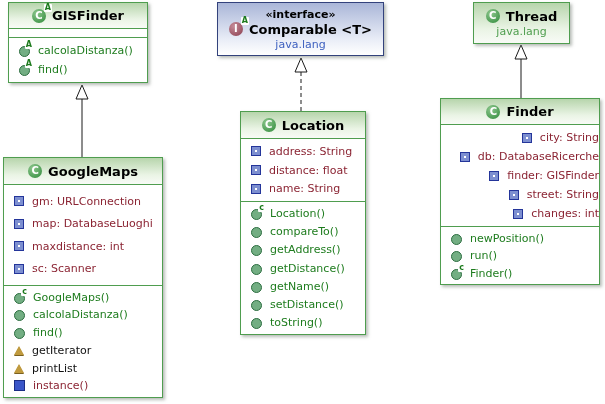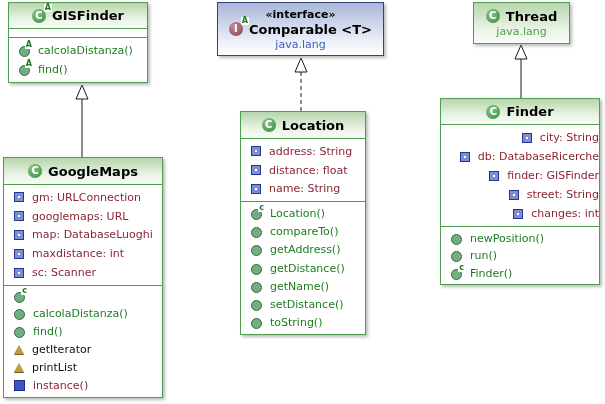--- a/index.html
+++ b/index.html
@@ -151,41 +151,38 @@
       </span>
       <span>GoogleMaps</span>
     </div>
     <div class="sect fields" style="height:100px;">
       <div class="row">
           <span class="ficon"></span>
           <span class="lbl t-red">gm: URLConnection</span>
         </div>
       <div class="row">
           <span class="ficon"></span>
-          <span class="lbl t-red">googlemaps: URL</span>
-        </div>
-      <div class="row">
-          <span class="ficon"></span>
           <span class="lbl t-red">map: DatabaseLuoghi</span>
         </div>
       <div class="row">
           <span class="ficon"></span>
           <span class="lbl t-red">maxdistance: int</span>
         </div>
       <div class="row">
           <span class="ficon"></span>
           <span class="lbl t-red">sc: Scanner</span>
         </div>
     </div>
     <div class="sect methods">
       <div class="row">
         <span class="micon">
             <span class="dot"></span>
             <span class="badge">c</span>
           </span>
+        <span class="lbl t-green">GoogleMaps()</span>
       </div>
       <div class="row">
         <span class="micon">
             <span class="dot"></span>
           </span>
         <span class="lbl t-green">calcolaDistanza()</span>
       </div>
       <div class="row">
         <span class="micon">
             <span class="dot"></span>

